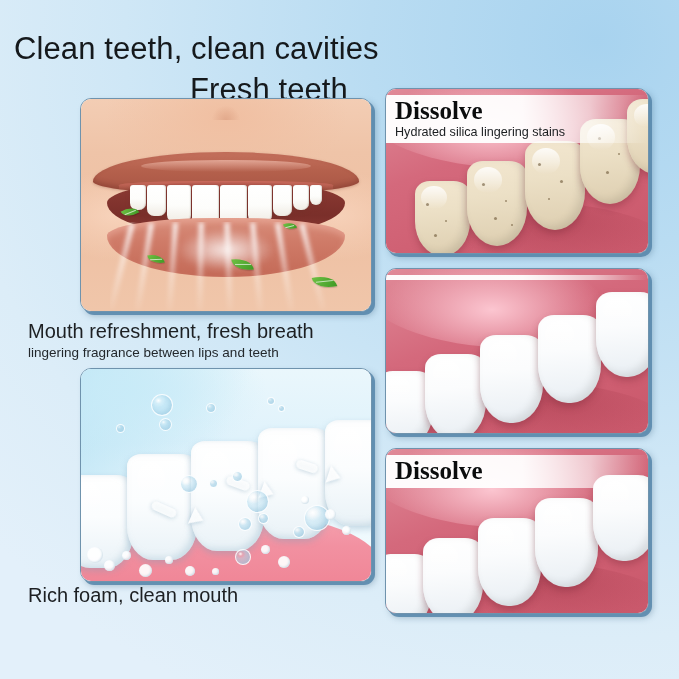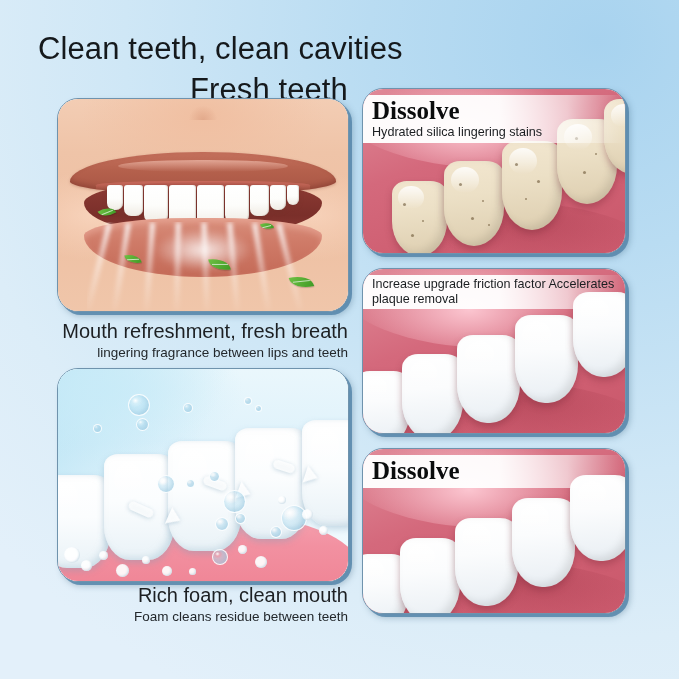--- a/index.html
+++ b/index.html
@@ -13,34 +13,35 @@
     background:
       radial-gradient(120% 110% at 88% 6%, #a8d3ef 0%, #b9dcf2 28%, #cfe7f6 58%, #dcedf8 80%, #e3f0fa 100%),
       linear-gradient(160deg,#dfeef8 0%,#d4e9f7 50%,#c9e3f4 100%);
   }
 
   
   .headline{
     position:absolute;left:0;top:12px;width:679px;
     color:#15191c;font-size:31px;line-height:41px;letter-spacing:.1px;
   }
-  .hl1{position:absolute;left:14px;top:16px;white-space:nowrap;margin-left:24px;}
+  .hl1{position:absolute;left:14px;top:16px;white-space:nowrap;}
   .hl2{position:absolute;left:190px;top:57px;white-space:nowrap;}
 
   
   .panel{
-    position:absolute;border-radius:21px;overflow:hidden;
+    position:absolute;border-radius:11px;overflow:hidden;
     border:1px solid #6f93ad;
     box-shadow:3px 3px 0 0 rgba(86,134,170,.85), 4px 4px 6px rgba(60,100,130,.35);
     background:#fff;
+    margin-left:23px;
   }
   .panel .inner{position:absolute;inset:0;overflow:hidden;}
 
   
-  .cap{position:absolute;width:320px;text-align:right;color:#1d2023;}
+  .cap{position:absolute;width:320px;text-align:left;color:#1d2023;}
   .cap .t1{font-size:20px;line-height:25px;white-space:nowrap;}
   .cap .t2{font-size:13.5px;line-height:18px;color:#23282c;white-space:nowrap;}
 
   
   .banner{position:absolute;left:0;top:6px;width:100%;pointer-events:none;}
   .bstrip{
     position:relative;padding:2px 0 3px 0;
     background:linear-gradient(90deg, rgba(255,255,255,.97) 0%, rgba(255,255,255,.95) 52%, rgba(255,255,255,.62) 78%, rgba(255,255,255,0) 100%);
   }
   .btitle{
@@ -242,21 +243,20 @@
         <div class="suds" style="left:76%;top:60%;width:8px;height:8px;"></div>
         <div class="suds" style="left:84%;top:66%;width:11px;height:11px;"></div>
         <div class="suds" style="left:90%;top:74%;width:9px;height:9px;"></div>
         <div class="suds" style="left:45%;top:94%;width:7px;height:7px;"></div>
       </div>
     </div>
   </div>
 
   <div class="cap" style="left:28px;top:583px;">
     <div class="t1">Rich foam, clean mouth</div>
-    <div class="t2">Foam cleans residue between teeth</div>
   </div>
 
   <div class="panel" style="left:362px;top:88px;width:262px;height:164px;">
     <div class="inner">
       <div class="gumscene">
         <div class="gumhi"></div>
         <div class="gumlow"></div>
         <div class="molar stain" style="left:11%;top:56%;width:21%;height:46%;">
           <div class="speck" style="left:20%;top:30%;width:3px;height:3px;"></div>
           <div class="speck" style="left:55%;top:52%;width:2px;height:2px;"></div>
@@ -295,21 +295,20 @@
         <div class="gumhi"></div>
         <div class="gumlow"></div>
         <div class="molar white" style="left:-3%;top:62%;width:21%;height:46%;"></div>
         <div class="molar white" style="left:15%;top:52%;width:23%;height:52%;"></div>
         <div class="molar white" style="left:36%;top:40%;width:24%;height:54%;"></div>
         <div class="molar white" style="left:58%;top:28%;width:24%;height:54%;"></div>
         <div class="molar white" style="left:80%;top:14%;width:24%;height:52%;"></div>
       </div>
       <div class="banner">
         <div class="bstrip">
-          <div class="bdesc">Increase upgrade friction factor Accelerates plaque removal</div>
         </div>
       </div>
     </div>
   </div>
 
   <div class="panel" style="left:362px;top:448px;width:262px;height:164px;">
     <div class="inner">
       <div class="gumscene">
         <div class="gumhi"></div>
         <div class="gumlow"></div>

